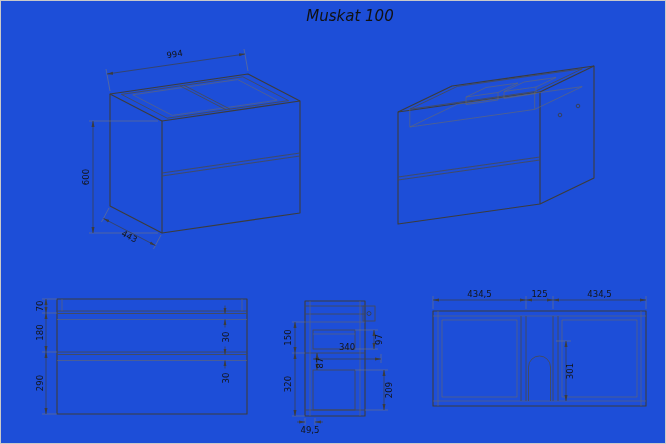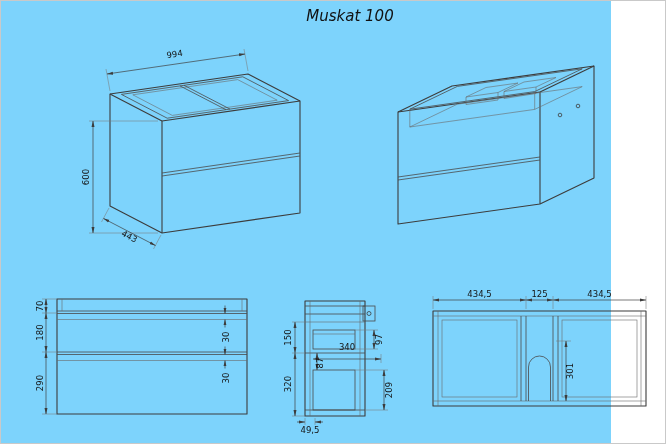--- a/index.html
+++ b/index.html
@@ -1,17 +1,17 @@
 <!DOCTYPE html>
 <html><head>
 <meta charset="utf-8">
 <style>
   html,body { margin:0; padding:0; background:#fff; }
   .page {
-    width:611px; height:444px; position:relative; background:#7dd3fc;
+    width:666px; height:444px; position:relative; background:#1d4ed8;
     font-family:"DejaVu Sans", sans-serif;
   }
   svg { display:block; }
   .frame { fill:none; stroke:#c9c9c9; stroke-width:1; }
   .ln   { fill:none; stroke:#3c3c3c; stroke-width:1.1; stroke-linejoin:round; }
   .med  { fill:none; stroke:#4a4a4a; stroke-width:0.8; }
   .thin { fill:none; stroke:#6a6a6a; stroke-width:0.6; }
   .ext  { fill:none; stroke:#7a7a7a; stroke-width:0.55; }
   .dimline { fill:none; stroke:#3f3f3f; stroke-width:0.7; }
   text.dim {

